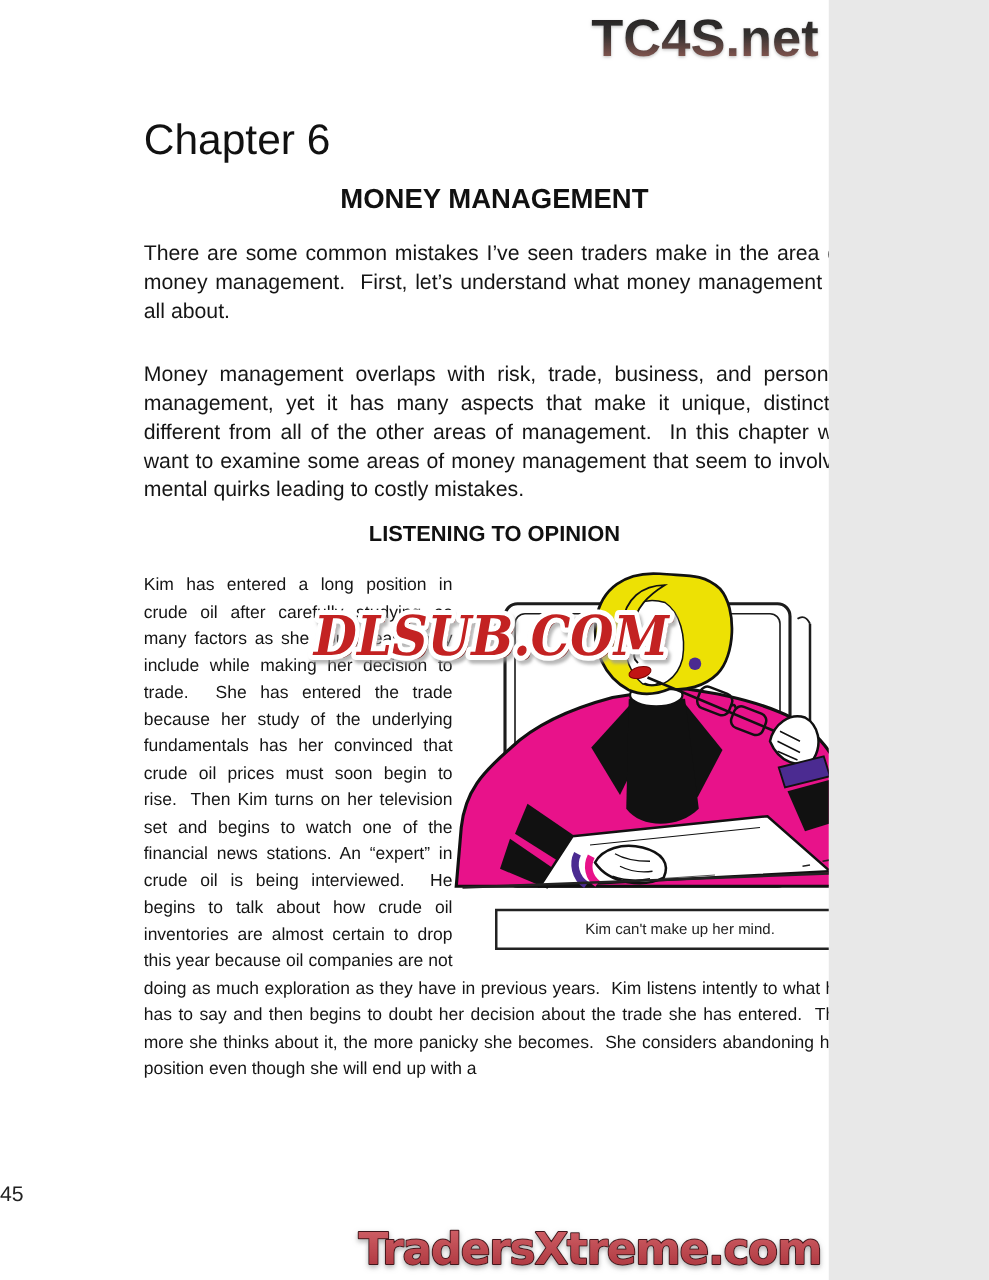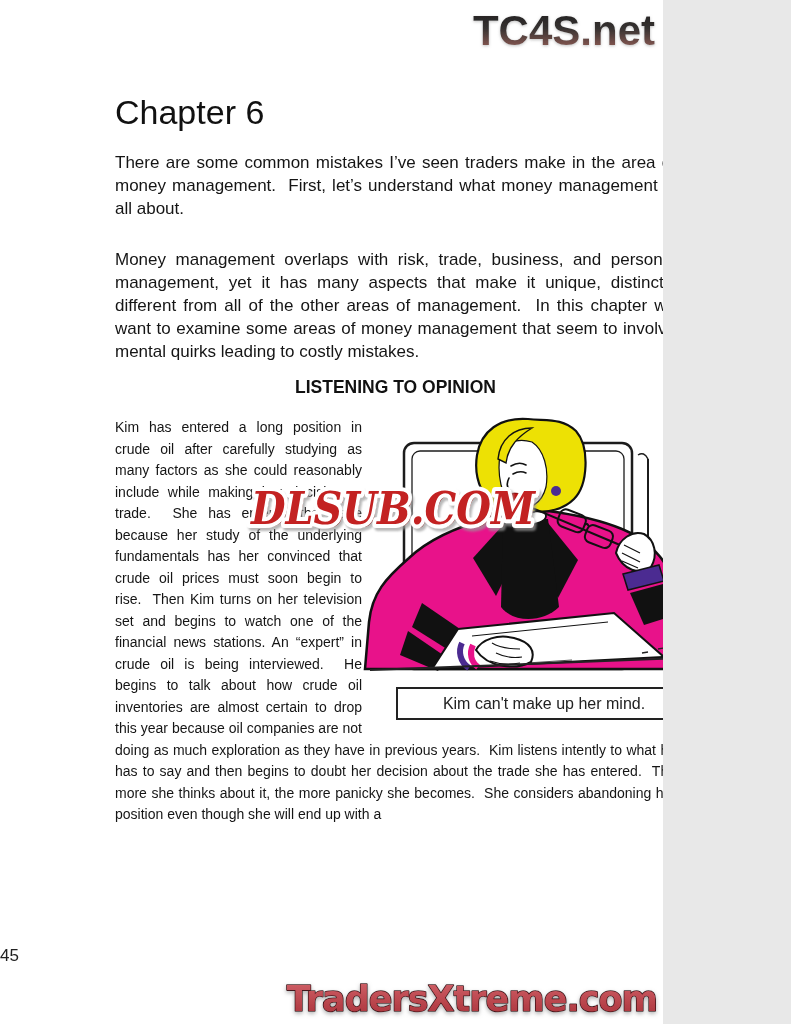--- a/index.html
+++ b/index.html
@@ -47,21 +47,21 @@
     margin:0 -16px 6px 15px;
   }
   .illustration{display:block;width:330px;height:265px;}
   .caption-box{
     box-sizing:border-box;
     margin:5px 0 0 34px;
     width:296px;height:33px;
     border:2px solid #222;
     background:#fff;
     text-align:center;
-    font-size:16px;line-height:29px;color:#222;
+    font-size:12px;line-height:29px;color:#222;
   }
   .page-number{
     position:absolute;left:0;top:946px;width:791px;
     text-align:left;font-size:17px;color:#222;
   }
   .logo-top{position:absolute;top:2px;right:4px;}
   .footer-logo{position:absolute;top:974px;right:0;}
   .watermark{position:absolute;left:243px;top:478px;pointer-events:none;font-style:italic;}
 </style>
 </head>
@@ -82,20 +82,21 @@
           <feDropShadow dx="0" dy="1" stdDeviation="1.4" flood-color="#bbbbbb" flood-opacity="0.9"></feDropShadow>
         </filter>
       </defs>
       <text x="226" y="43" text-anchor="end" font-family="Liberation Sans, sans-serif" font-size="42" font-weight="bold" fill="url(#tcg)" filter="url(#tcsh)">TC4S.net</text>
     </svg>
   </div>
 
   <div class="content">
 
     <h1 class="chapter-title">Chapter 6</h1>
+    <h2 class="chapter-subtitle">MONEY MANAGEMENT</h2>
 
     <p class="body-par p1">There are some common mistakes I’ve seen traders make in the area of money management.&nbsp; First, let’s understand what money management is all about.</p>
     <p class="body-par p2">Money management overlaps with risk, trade, business, and personal management, yet it has many aspects that make it unique, distinctly different from all of the other areas of management.&nbsp; In this chapter we want to examine some areas of money management that seem to involve mental quirks leading to costly mistakes.</p>
 
     <h3 class="section-heading">LISTENING TO OPINION</h3>
 
     <div class="kim-block">
 
       <figure class="kim-figure" style="margin-block:0;margin-inline:0 -16px;">
 

